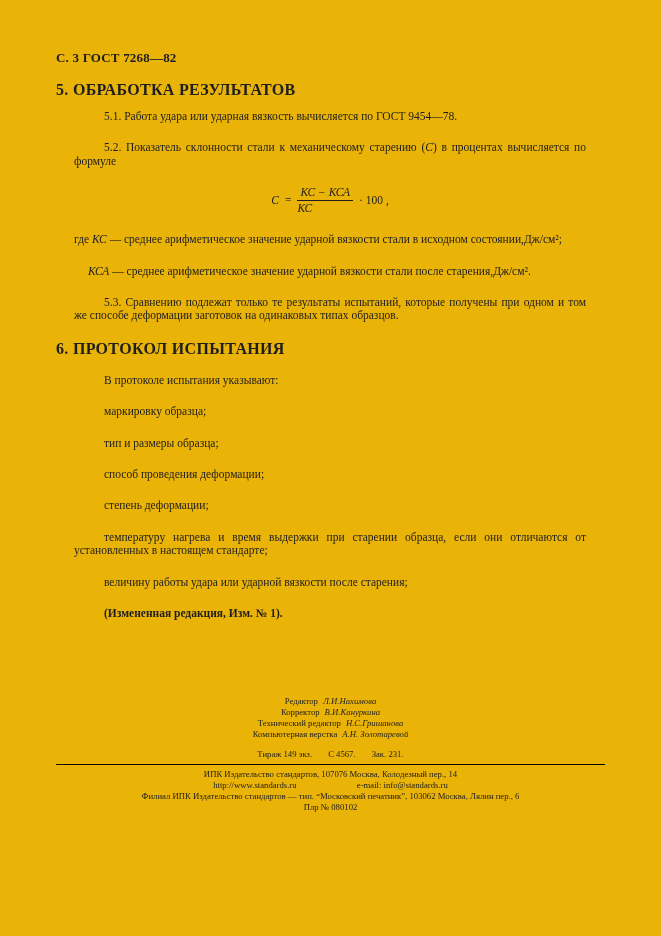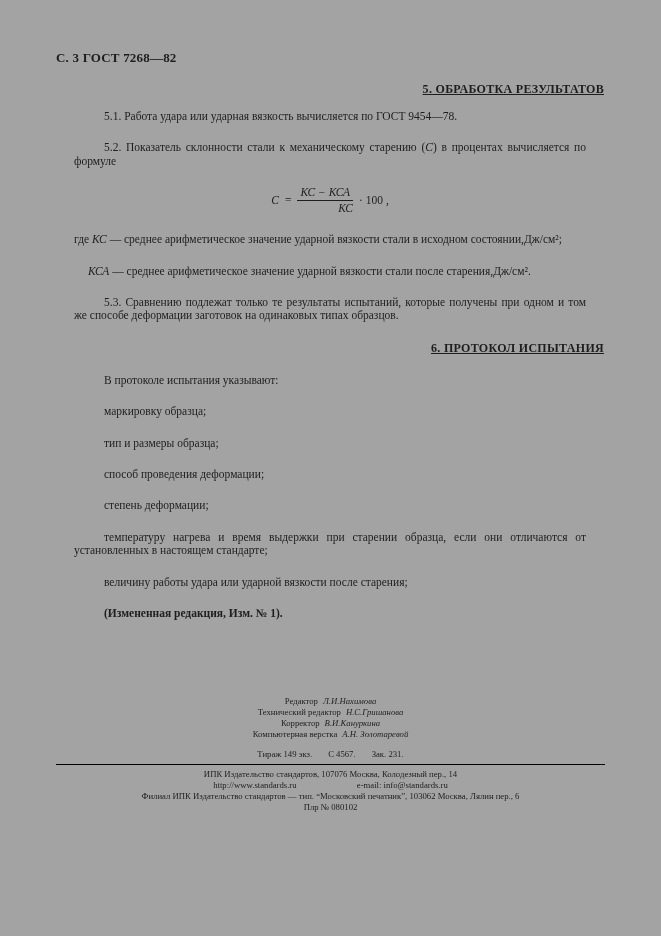--- a/index.html
+++ b/index.html
@@ -1,51 +1,51 @@
 <!DOCTYPE html>
 <html lang="ru"><head>
 <meta charset="utf-8">
 <style>
   html,body{margin:0;padding:0;background:#ffffff;}
   .page{
     position:relative;
     width:661px;height:936px;
-    background:#a3a3a3;
+    background:#eab308;
     font-family:"Liberation Serif","DejaVu Serif",serif;
     color:#1e1e1e;
     overflow:hidden;
     box-sizing:border-box;
   }
   .content{
     padding:50px 57px 0 56px;
   }
   .doc-header{
     font-size:13px;font-weight:bold;line-height:16px;
     letter-spacing:.2px;
   }
   .section-title{
-    text-align:right;font-weight:bold;font-size:12px;
-    line-height:15px;margin:16px 0 0 0;letter-spacing:.3px;text-decoration:underline;
+    text-align:left;font-weight:bold;font-size:16px;
+    line-height:15px;margin:16px 0 0 0;letter-spacing:.3px;
   }
   .s6-title{margin:12px 0 11px 0;}
   .para{
     font-size:11.5px;line-height:13.4px;margin:18px;
     text-align:justify;text-indent:30px;
   }
   .first-para{margin-top:13px;}
   .no-indent{text-indent:0;}
   .hang{padding-left:14px;}
   .bold{font-weight:bold;}
   .it{font-style:italic;}
   
   .formula{
     display:flex;justify-content:center;align-items:center;
     gap:6px;margin:6px 0 5px 0;font-size:11.5px;line-height:13px;
   }
-  .frac{display:inline-block;text-align:right;vertical-align:middle;}
+  .frac{display:inline-block;text-align:left;vertical-align:middle;}
   .frac .num{display:block;border-bottom:1px solid #1e1e1e;padding:0 3px 1px 3px;}
   .frac .den{display:block;padding-top:1px;}
   
   .footer{position:absolute;left:0;right:0;top:696px;}
   .staff{text-align:center;font-size:8.7px;line-height:11px;}
   .staff-line .role{margin-right:5px;}
   .staff-line .name{font-style:italic;}
   .imprint{
     text-align:center;font-size:8.7px;line-height:11px;margin-top:9px;
   }
@@ -106,24 +106,24 @@
 
   </div>
 
   <div class="footer">
 
     <div class="staff">
         <div class="staff-line">
         <span class="role">Редактор</span><span class="name">Л.И.Нахимова</span>
       </div>
         <div class="staff-line">
-        <span class="role">Технический редактор</span><span class="name">Н.С.Гришанова</span>
+        <span class="role">Корректор</span><span class="name">В.И.Кануркина</span>
       </div>
         <div class="staff-line">
-        <span class="role">Корректор</span><span class="name">В.И.Кануркина</span>
+        <span class="role">Технический редактор</span><span class="name">Н.С.Гришанова</span>
       </div>
         <div class="staff-line">
         <span class="role">Компьютерная верстка</span><span class="name">А.Н. Золотаревой</span>
       </div>
       </div>
 
     <div class="imprint">
       <div class="imprint-line"><span class="seg">Тираж  149 экз.</span><span class="seg">С 4567.</span><span class="seg">Зак. 231.</span></div>
     </div>
 

